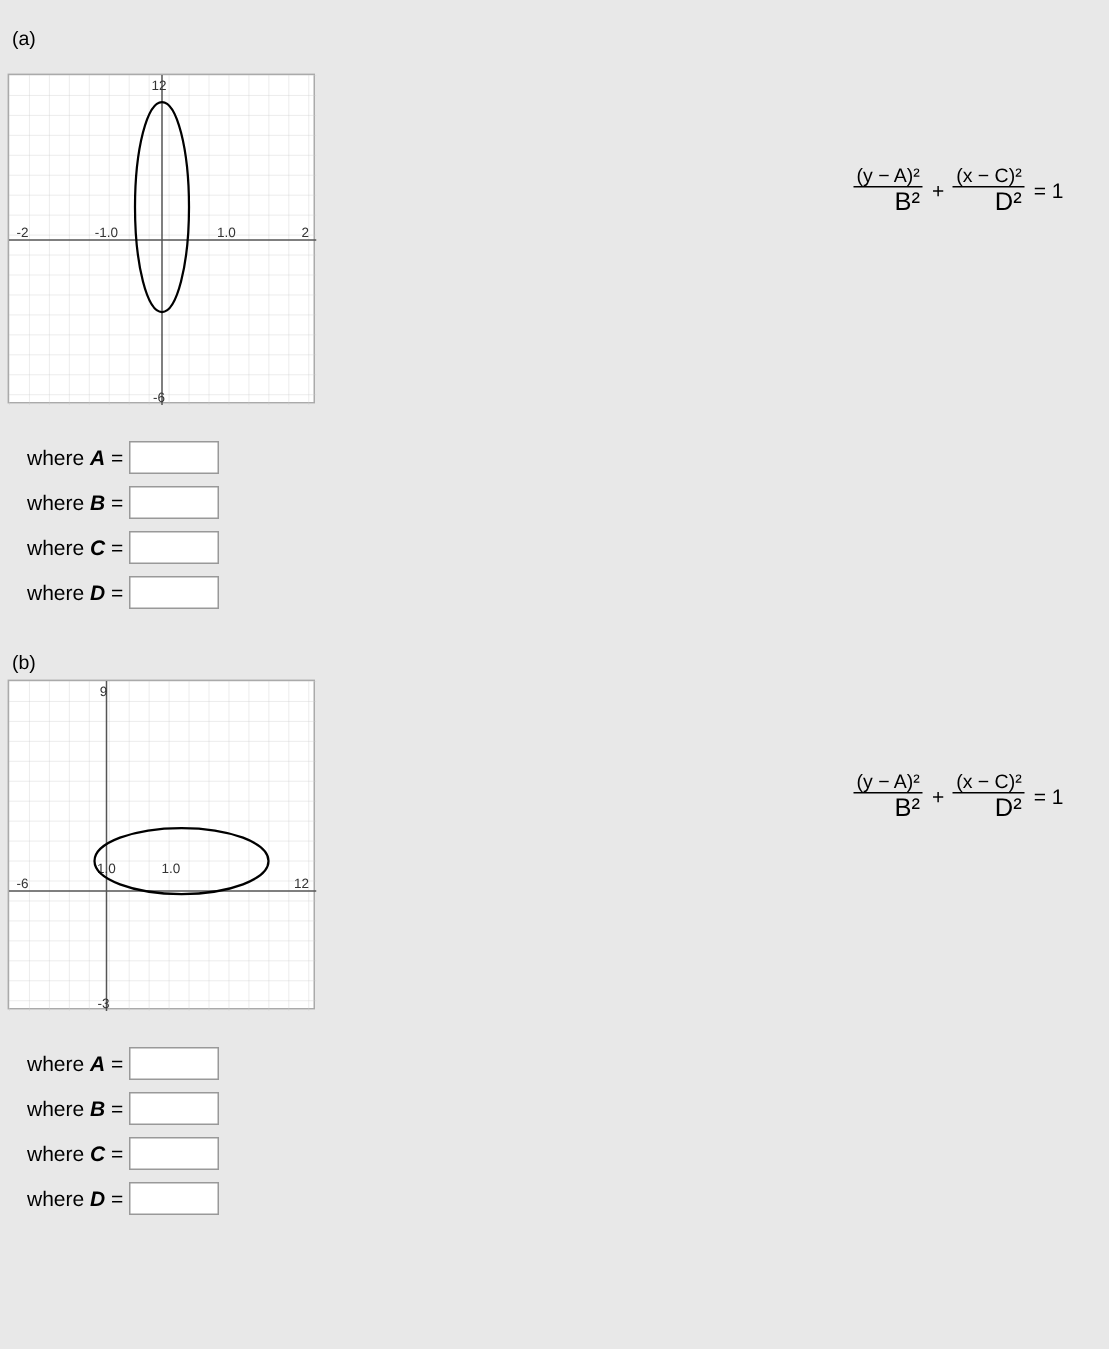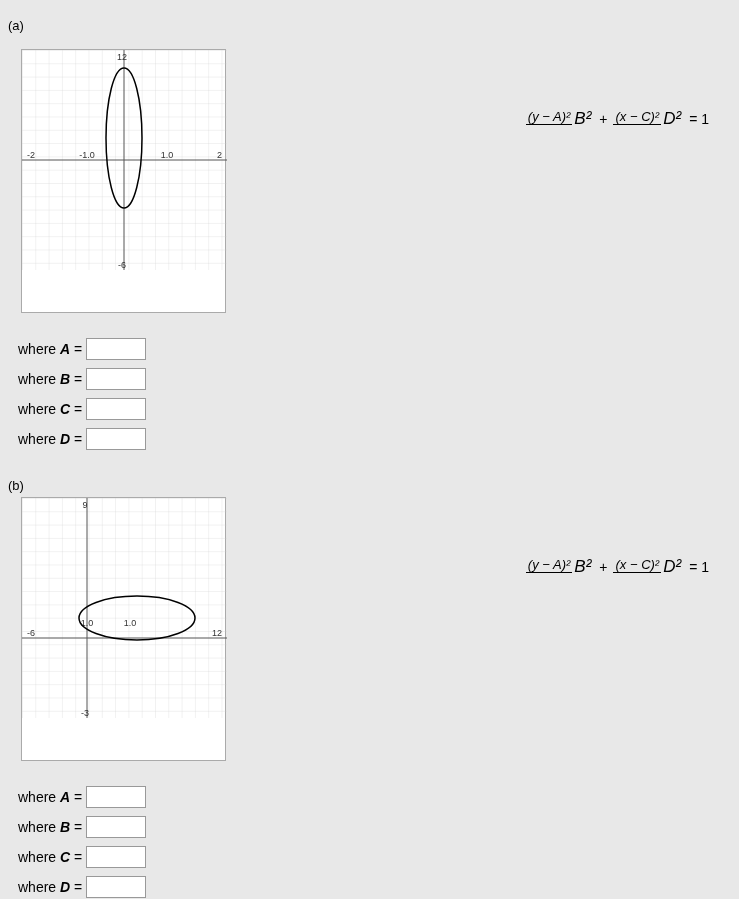--- a/index.html
+++ b/index.html
@@ -35,25 +35,25 @@
       flex: 1;
       display: flex;
       align-items: center;
       justify-content: flex-end;
       padding-right: 30px;
       padding-top: 60px;
     }
 
     .graph-container {
       width: 205px;
-      height: 264px;
+      height: 220px;
       background: white;
       border: 1px solid #aaa;
       position: relative;
-      margin-left: 21px;
+      margin-left: 5px;
     }
 
     .graph-container canvas,
     .graph-container svg {
       position: absolute;
       top: 0; left: 0;
     }
 
     .inputs-area {
       padding-left: 8px;
@@ -82,25 +82,24 @@
       height: 22px;
       background: white;
       border: 1px solid #999;
       outline: none;
       font-size: 13px;
       padding: 0 3px;
     }
 
     .formula-frac {
       display: inline-flex;
-      flex-direction: row;
-      align-items: flex-start;
+      flex-direction: column;
+      align-items: flex-end;
       vertical-align: middle;
       margin: 0 2px;
-      font-style: italic;
     }
 
     .formula-frac .num {
       border-bottom: 1px solid #000;
       padding: 0 2px;
       text-align: center;
       font-size: 13px;
     }
 
     .formula-frac .den {

